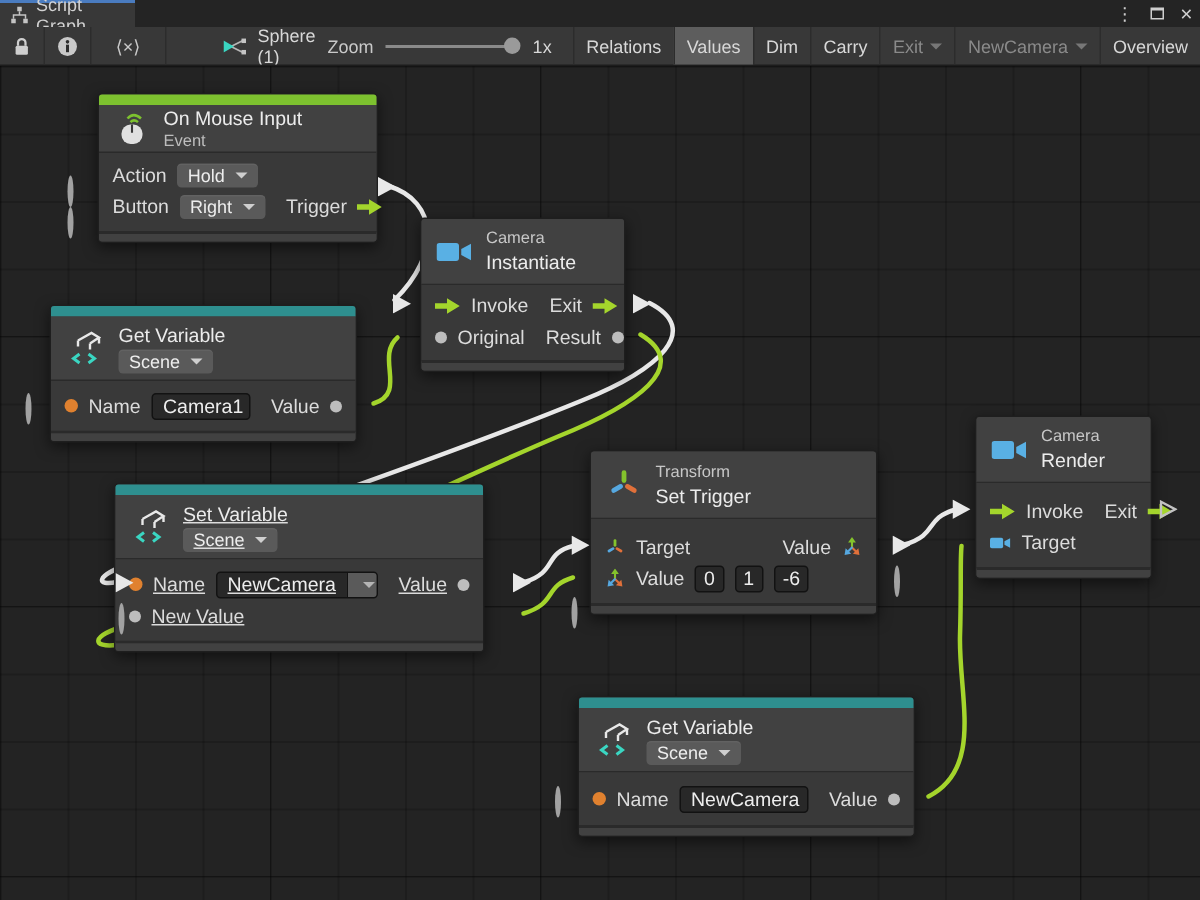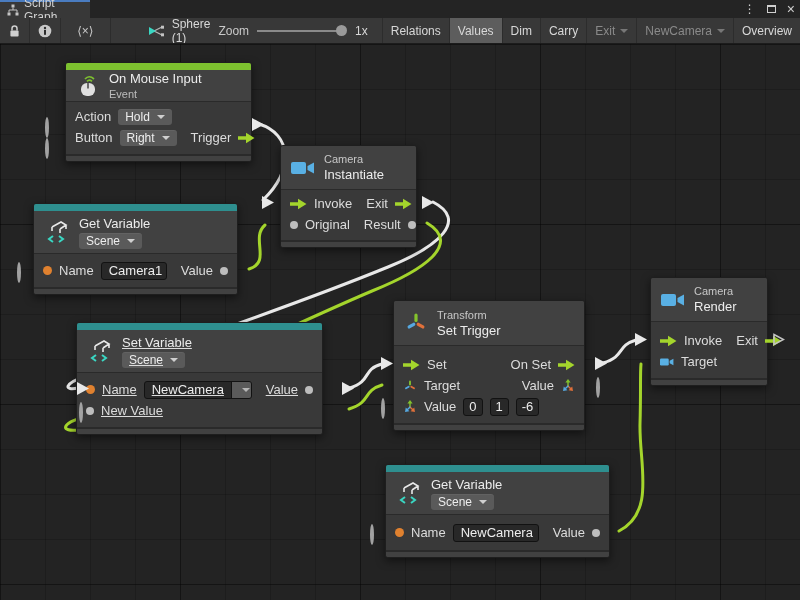--- a/index.html
+++ b/index.html
@@ -365,35 +365,20 @@
           </svg>
         </span>
         <div class="hstack">
           <span class="ntype">Transform</span>
           <span class="ntitle">Set Trigger</span>
         </div>
       </div>
       <div class="nbody" style="padding:8px 0 6px;">
         <div class="row">
           <span>
-            <svg width="17" height="12" viewBox="0 0 17 12">
-                <path d="M0 4.2h8V0.8L16.5 6 8 11.2V7.8H0z" fill="#a4d52c"></path>
-              </svg>
-          </span>
-          <span>Set</span>
-          <span class="spacer"></span>
-          <span>On Set</span>
-          <span>
-            <svg width="17" height="12" viewBox="0 0 17 12">
-                <path d="M0 4.2h8V0.8L16.5 6 8 11.2V7.8H0z" fill="#a4d52c"></path>
-              </svg>
-          </span>
-        </div>
-        <div class="row">
-          <span>
             <svg width="14" height="14" viewBox="0 0 24 24">
               <g>
                   <rect x="10.4" y="2.5" width="3.2" height="8.5" rx="1.6" fill="#84c32c"></rect>
                 </g>
               <g transform="rotate(120 12 12)">
                   <rect x="10.4" y="2.5" width="3.2" height="8.5" rx="1.6" fill="#e0703a"></rect>
                 </g>
               <g transform="rotate(240 12 12)">
                   <rect x="10.4" y="2.5" width="3.2" height="8.5" rx="1.6" fill="#56a8e0"></rect>
                 </g>

